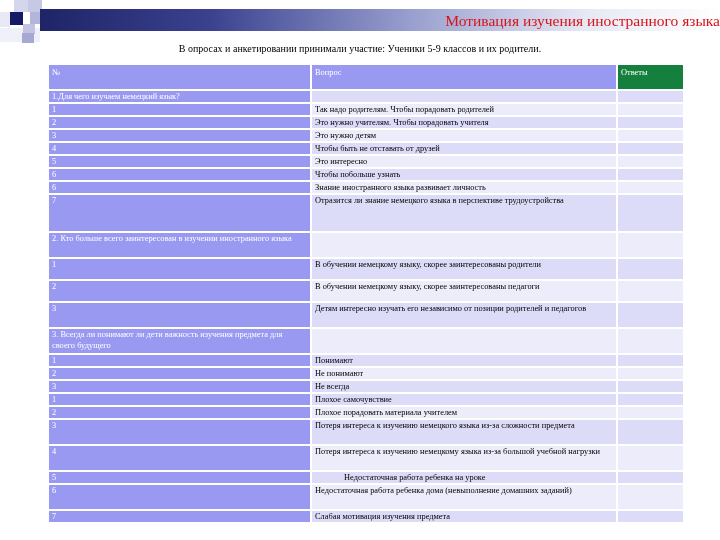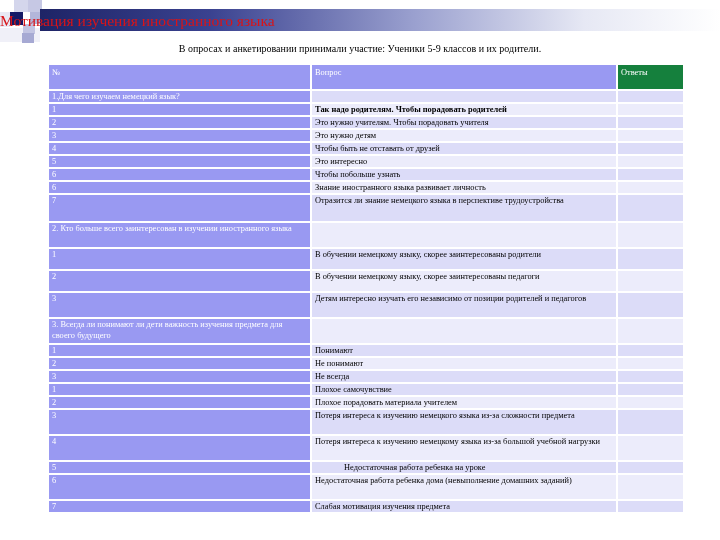--- a/index.html
+++ b/index.html
@@ -8,21 +8,21 @@
     background:#ffffff;
     font-family:"DejaVu Serif","Liberation Serif",serif;
   }
   .deco { position:absolute; }
   .sq { position:absolute; }
   .title-band {
     position:absolute; left:40px; top:9px; width:680px; height:22px;
     background:linear-gradient(to right,#1e2466 0%,#3a4290 25%,#9aa0cf 55%,#e6e8f4 80%,#ffffff 100%);
   }
   .title {
-    position:absolute; left:0; width:720px; top:12px; text-align:left;
+    position:absolute; left:0; width:720px; top:12px; text-align:right;
     color:#d81418; font-size:15.5px; line-height:18px;
     font-family:"Liberation Serif",serif;
   }
   .subtitle {
     position:absolute; left:0; width:720px; top:43px; text-align:center;
     color:#000; font-size:10px; font-family:"Liberation Serif",serif;
   }
   table {
     position:absolute; left:49px; top:63px; width:630px;
     border-collapse:separate; border-spacing:0 2px;
@@ -62,21 +62,21 @@
       <td class="c2" style="background:#9999f2;color:#fff;">Вопрос</td>
       <td class="c3" style="background:#15803d;color:#fff;">Ответы</td>
     </tr>
   <tr class="odd">
         <td class="c1" style="height: 10px;">1.Для чего изучаем немецкий язык?</td>
         <td class="c2" style="height: 10px;"></td>
         <td class="c3" style="height: 10px;"></td>
       </tr>
       <tr class="even">
         <td class="c1" style="height: 10px;">1</td>
-        <td class="c2" style="height: 10px; font-weight: bold;">Так надо родителям. Чтобы порадовать родителей</td>
+        <td class="c2" style="height: 10px;">Так надо родителям. Чтобы порадовать родителей</td>
         <td class="c3" style="height: 10px;"></td>
       </tr>
       <tr class="odd">
         <td class="c1" style="height: 10px;">2</td>
         <td class="c2" style="height: 10px;">Это нужно учителям. Чтобы порадовать учителя</td>
         <td class="c3" style="height: 10px;"></td>
       </tr>
       <tr class="even">
         <td class="c1" style="height: 10px;">3</td>
         <td class="c2" style="height: 10px;">Это нужно детям</td>
@@ -97,21 +97,21 @@
         <td class="c2" style="height: 10px;">Чтобы побольше узнать</td>
         <td class="c3" style="height: 10px;"></td>
       </tr>
       <tr class="even">
         <td class="c1" style="height: 10px;">6</td>
         <td class="c2" style="height: 10px; margin-left: 16px;">Знание иностранного языка развивает личность</td>
         <td class="c3" style="height: 10px;"></td>
       </tr>
       <tr class="odd">
         <td class="c1" style="height: 26px;">7</td>
-        <td class="c2" style="height: 26px;">Отразится ли знание немецкого языка в перспективе трудоустройства</td>
+        <td class="c2" style="height: 36px;">Отразится ли знание немецкого языка в перспективе трудоустройства</td>
         <td class="c3" style="height: 26px;"></td>
       </tr>
       <tr class="even">
         <td class="c1" style="height: 24px;">2. Кто больше всего заинтересован в изучении иностранного языка</td>
         <td class="c2" style="height: 24px;"></td>
         <td class="c3" style="height: 24px;"></td>
       </tr>
       <tr class="odd">
         <td class="c1" style="height: 20px;">1</td>
         <td class="c2" style="height: 20px;">В обучении немецкому языку, скорее заинтересованы родители</td>

